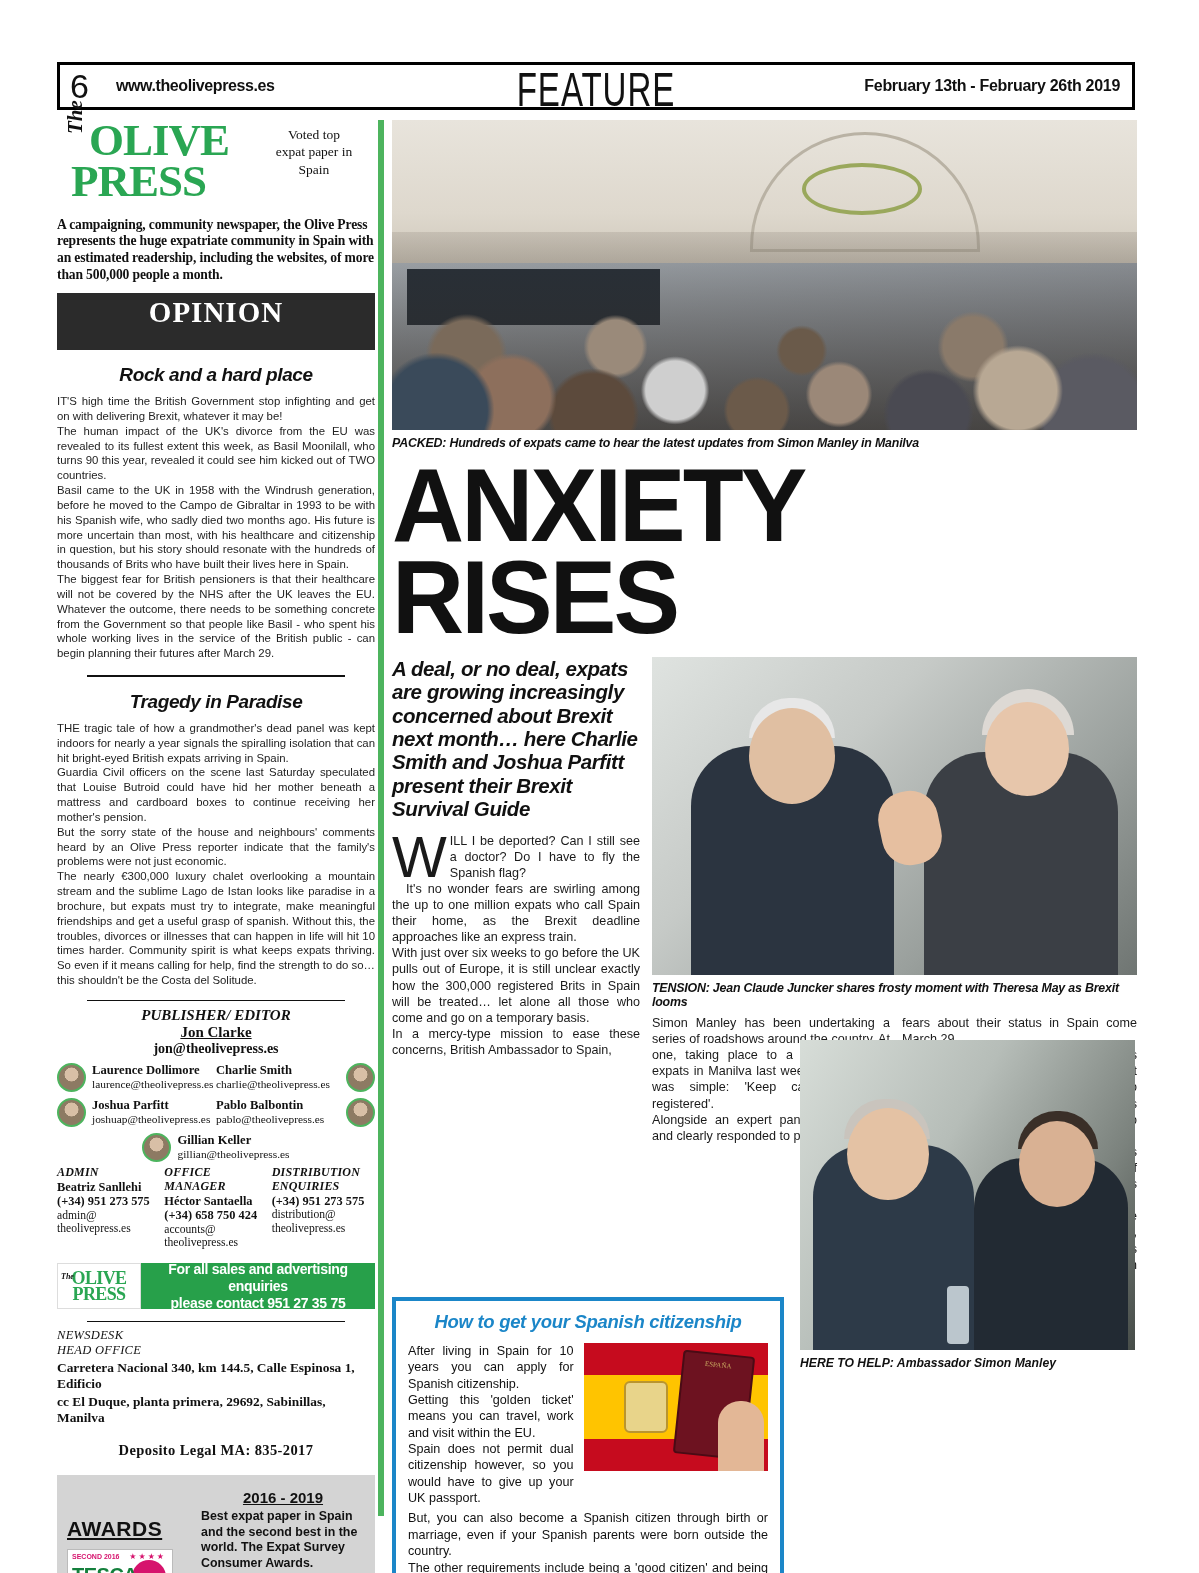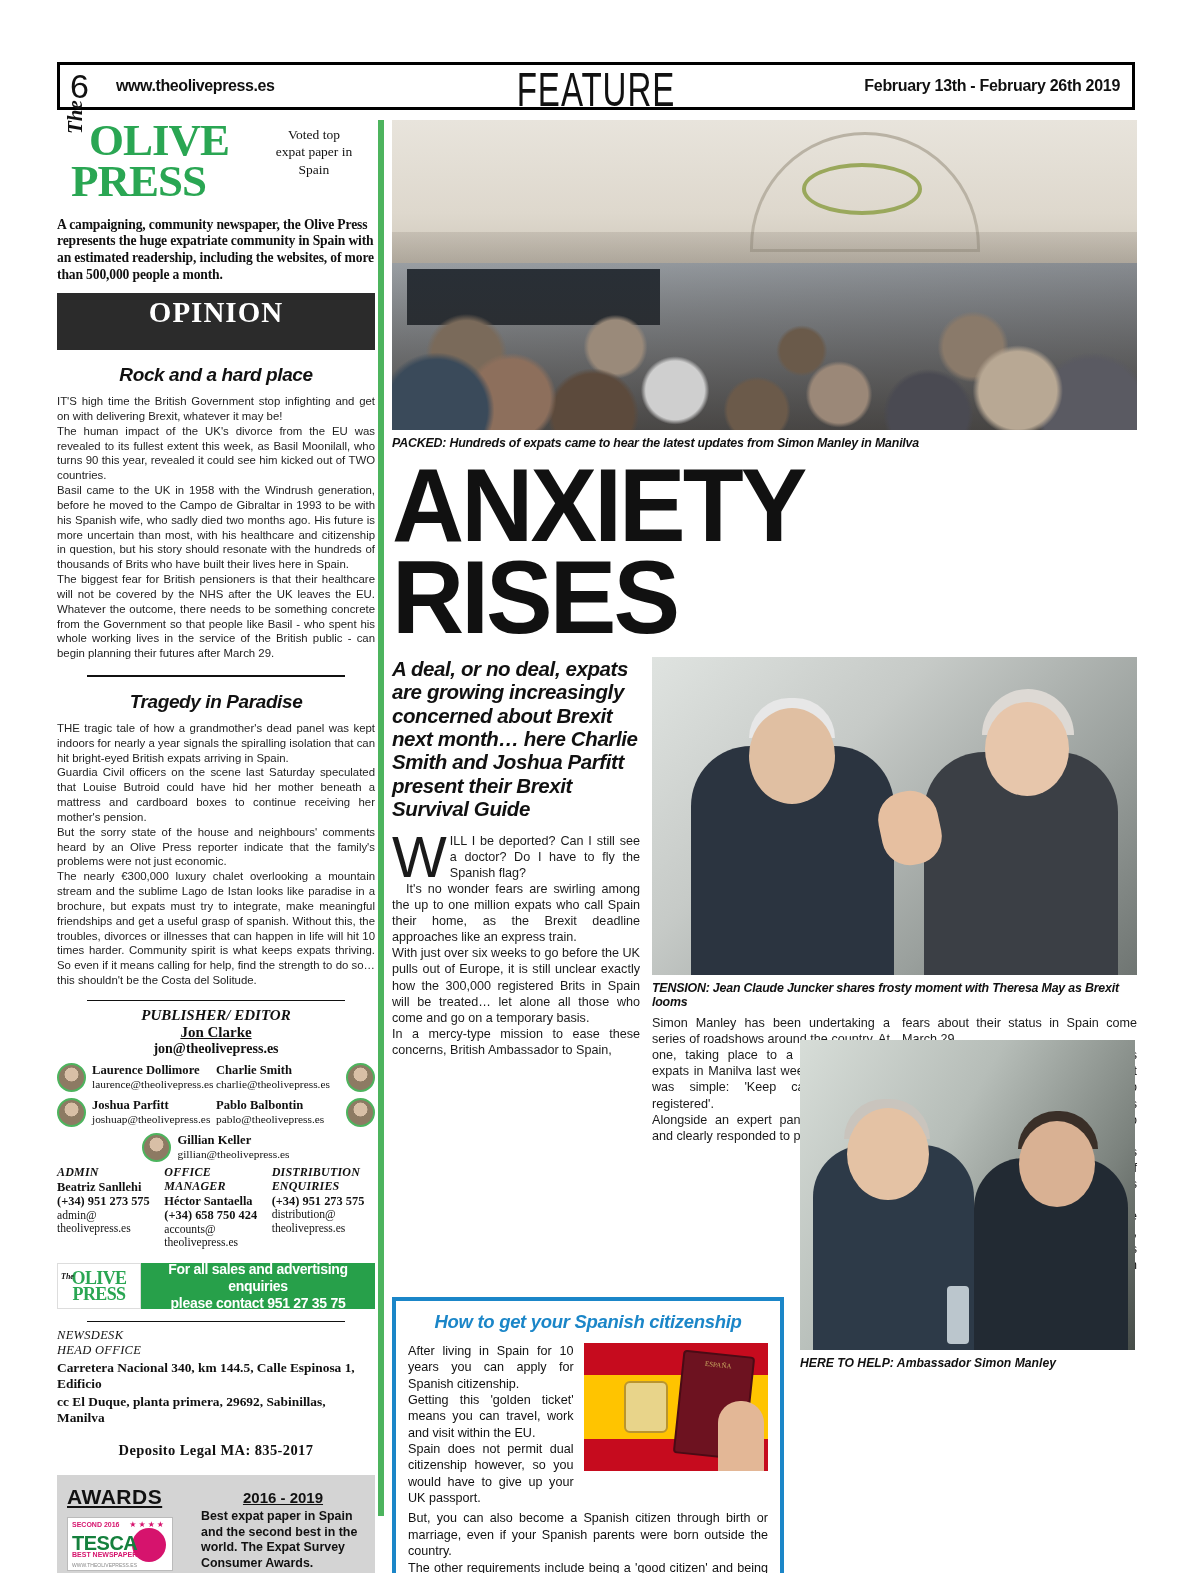--- a/index.html
+++ b/index.html
@@ -139,21 +139,21 @@
     font-family: "Liberation Sans", sans-serif; font-weight: bold; font-size: 14px; line-height: 1.2;
     letter-spacing: -0.3px;
   }
 
   .newsdesk { font-family: "Liberation Serif", serif; margin-top: 4px; }
   .newsdesk .it { font-style: italic; font-size: 12.5px; letter-spacing: 0.3px; }
   .newsdesk .addr { font-weight: bold; font-size: 13.4px; line-height: 1.18; margin-top: 2px; }
   .deposito { font-family: "Liberation Serif", serif; font-weight: bold; font-size: 14.5px; text-align: center; margin-top: 16px; letter-spacing: 0.4px;}
 
   .awards-box { background: #d4d4d4; margin-top: 16px; padding: 10px 10px 12px; position: relative; }
-  .awards-title { font-family: "Liberation Sans", sans-serif; font-weight: bold; font-size: 21px; text-decoration: underline; letter-spacing: 0.5px;}
+  .awards-title { font-family: "Liberation Sans", sans-serif; font-weight: bold; font-size: 21px; text-decoration: underline; letter-spacing: 0.5px; margin-top: 32px;}
   .aw-years { font-family: "Liberation Sans", sans-serif; font-weight: bold; font-size: 15px; text-decoration: underline; }
   .aw-text { font-family: Liberation Sans, sans-serif; font-weight: bold; font-size: 12.4px; line-height: 1.28; margin-top: 3px; }
   .tesca {
     width: 106px; height: 54px; background: #fff; border: 1px solid #bbb;
     position: relative; overflow: hidden;
   }
   .tesca .t-main { position: absolute; left: 4px; top: 14px; font-family: "Liberation Sans", sans-serif; font-weight: bold; font-size: 20px; color: #15803d; letter-spacing: -0.5px;}
   .tesca .t-top { position: absolute; left: 4px; top: 3px; font-size: 7px; font-weight: bold; color: #d6136d; }
   .tesca .t-bot { position: absolute; left: 4px; top: 33px; font-size: 7px; font-weight: bold; color: #d6136d; }
   .tesca .t-foot { position: absolute; left: 4px; bottom: 2px; font-size: 5px; color: #888; }

